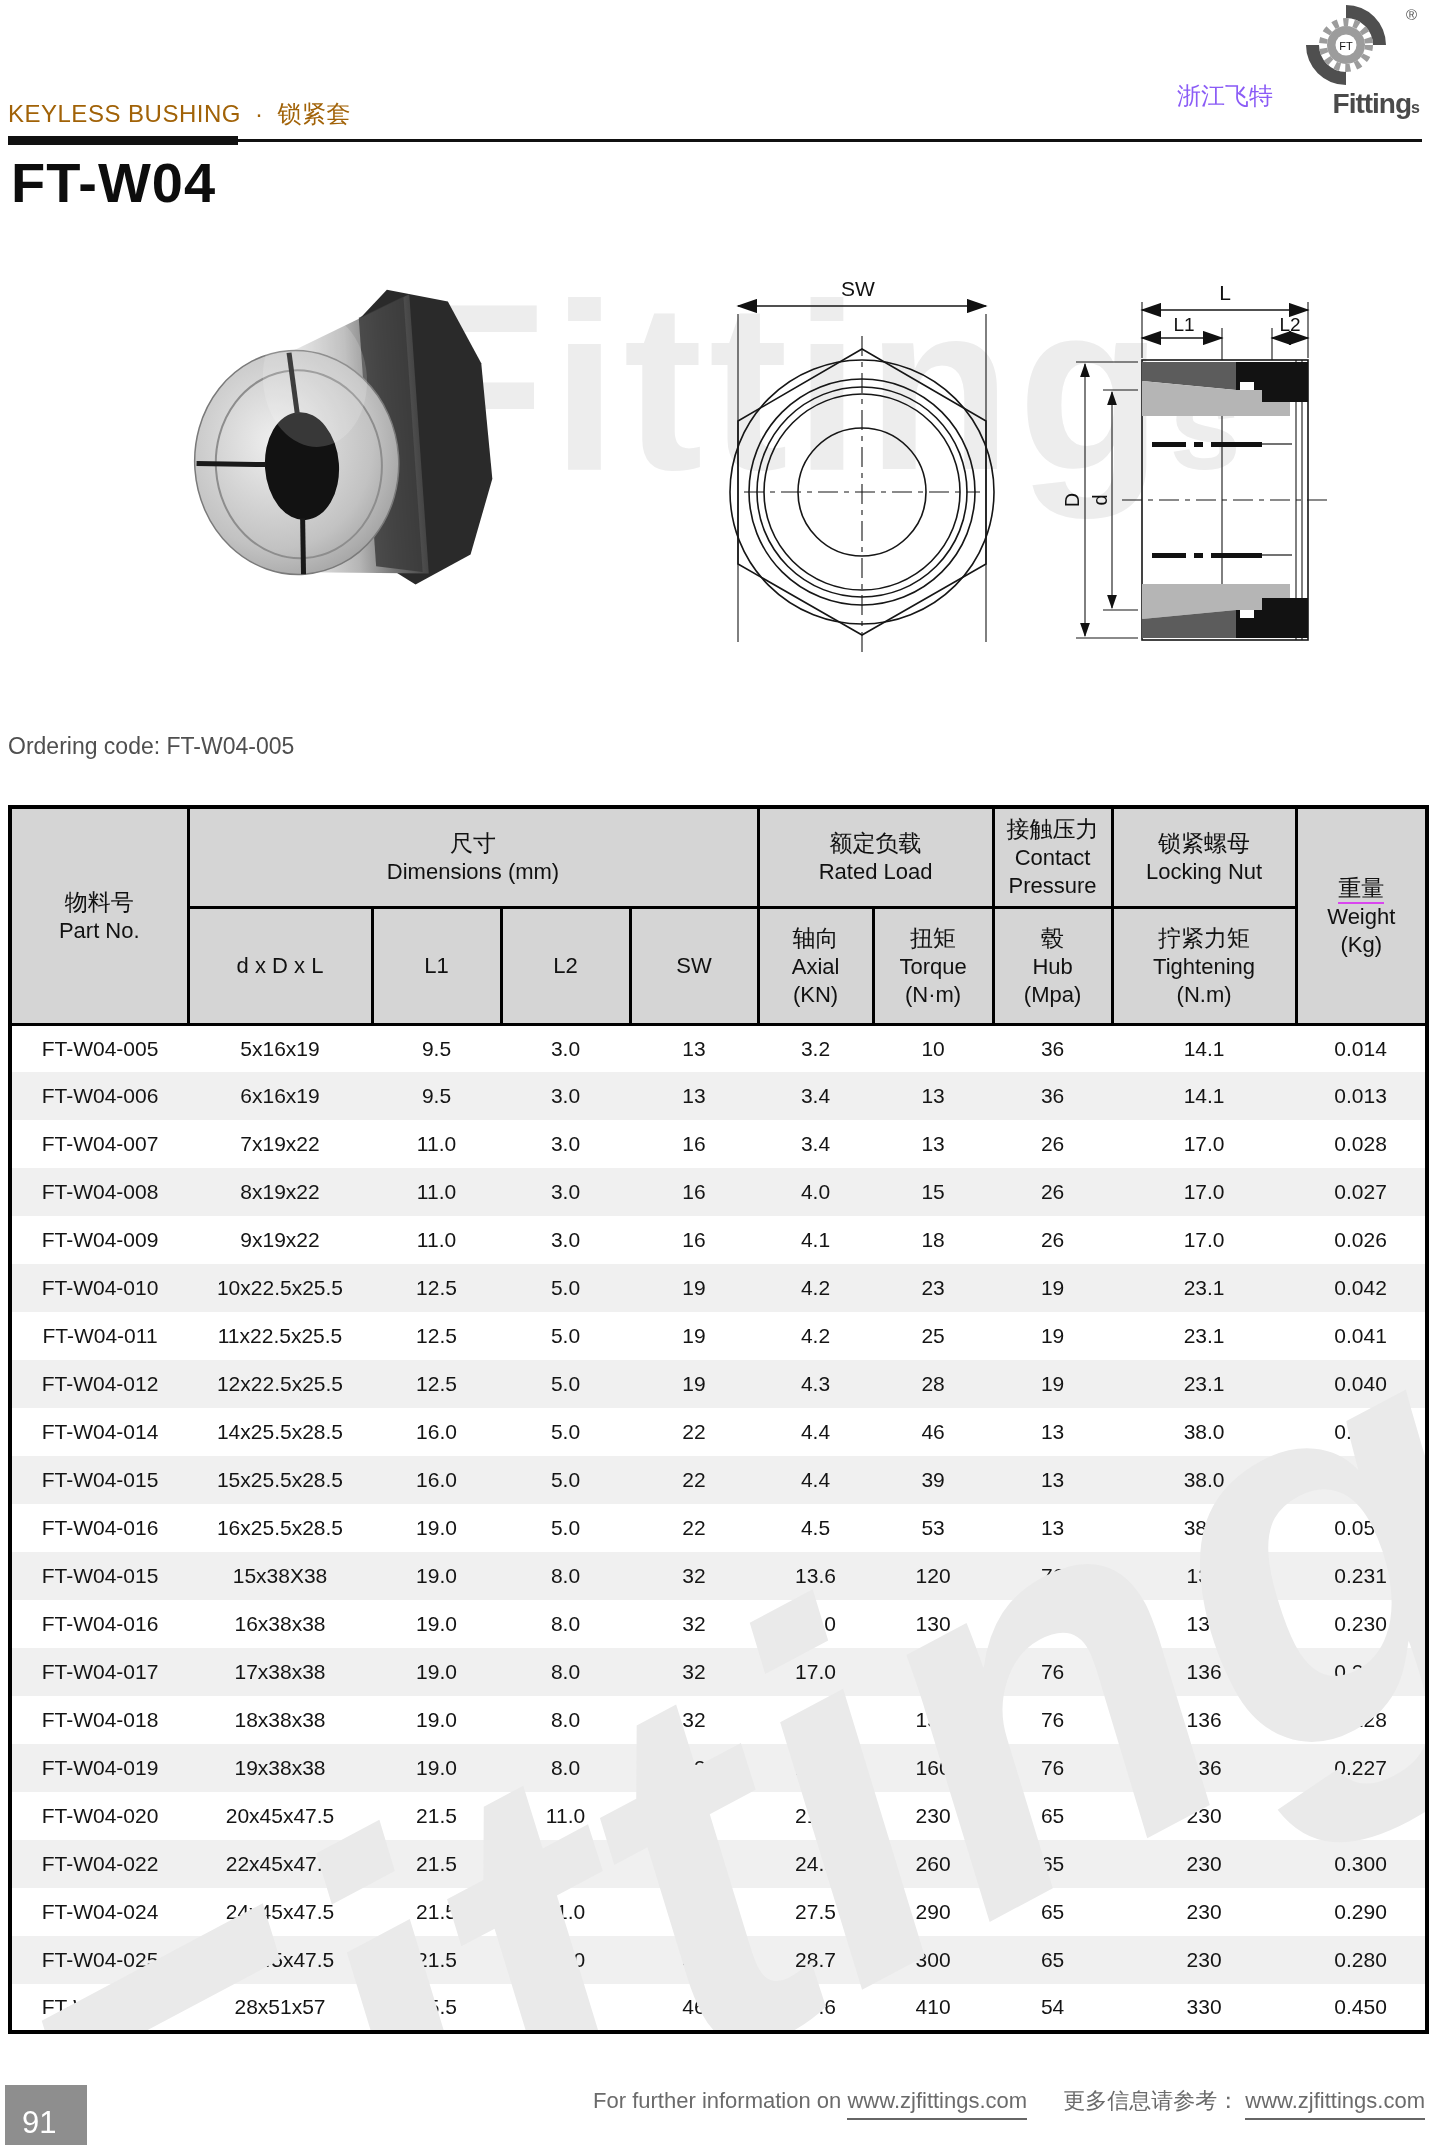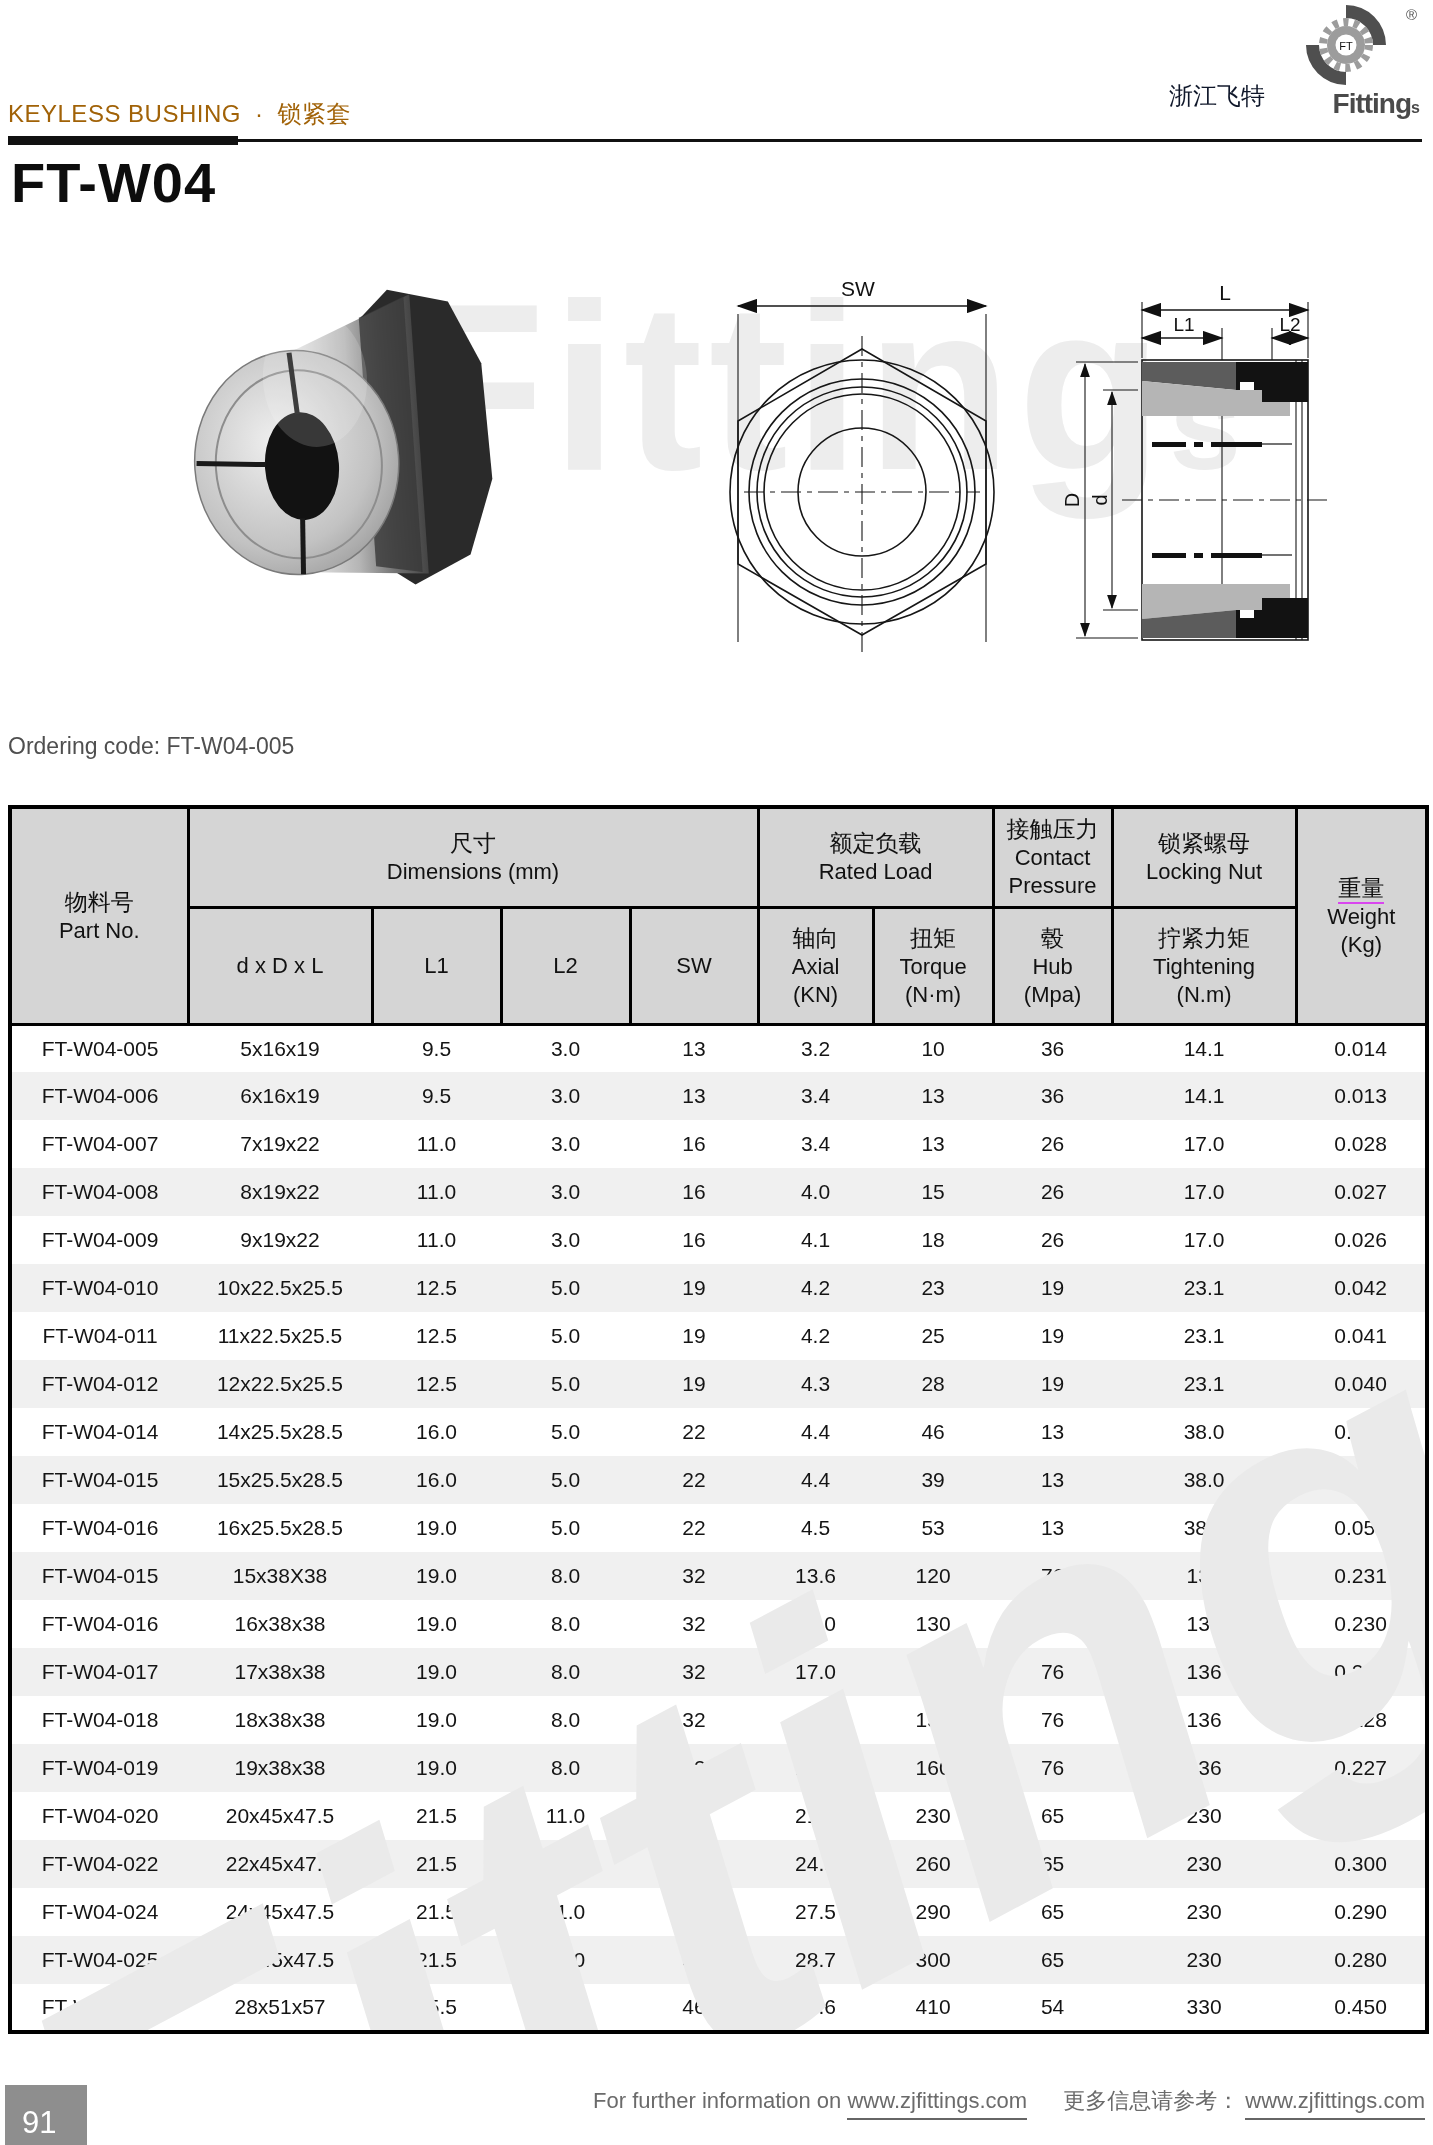--- a/index.html
+++ b/index.html
@@ -2,21 +2,21 @@
 <html><head>
 <meta charset="utf-8">
 <style>
   html,body{margin:0;padding:0;}
   body{font-family:"Liberation Sans","DejaVu Sans",sans-serif;background:#fff;}
   #page{position:relative;width:1433px;height:2145px;background:#fff;overflow:hidden;}
 
   
   .cat-title{position:absolute;left:8px;top:98px;font-size:24px;color:#a16207;letter-spacing:.5px;z-index:4;}
   .cat-title .sep{margin:0 14px;}
-  .company-cn{position:absolute;right:168px;top:80px;font-size:24px;color:#0f172a;z-index:4;margin-left:24px;}
+  .company-cn{position:absolute;right:160px;top:80px;font-size:24px;color:#8b5cf6;z-index:4;margin-left:24px;}
   .wordmark{position:absolute;right:14px;top:88px;font-size:28px;font-weight:bold;color:#4a4a4a;letter-spacing:-1px;z-index:4;}
   .wordmark .sub{font-size:16px;}
   .reg-mark{position:absolute;right:16px;top:6px;font-size:15px;color:#555;z-index:4;}
   .logo-svg{position:absolute;right:28px;top:2px;z-index:4;}
 
   .rule-thin{position:absolute;left:8px;top:139px;width:1414px;height:3px;background:#111;z-index:4;}
   .rule-thick{position:absolute;left:8px;top:136px;width:230px;height:9px;background:#111;z-index:4;}
 
   .model-title{position:absolute;left:11px;top:150px;font-size:56px;font-weight:bold;color:#0d0d0d;letter-spacing:1px;z-index:4;}
 

